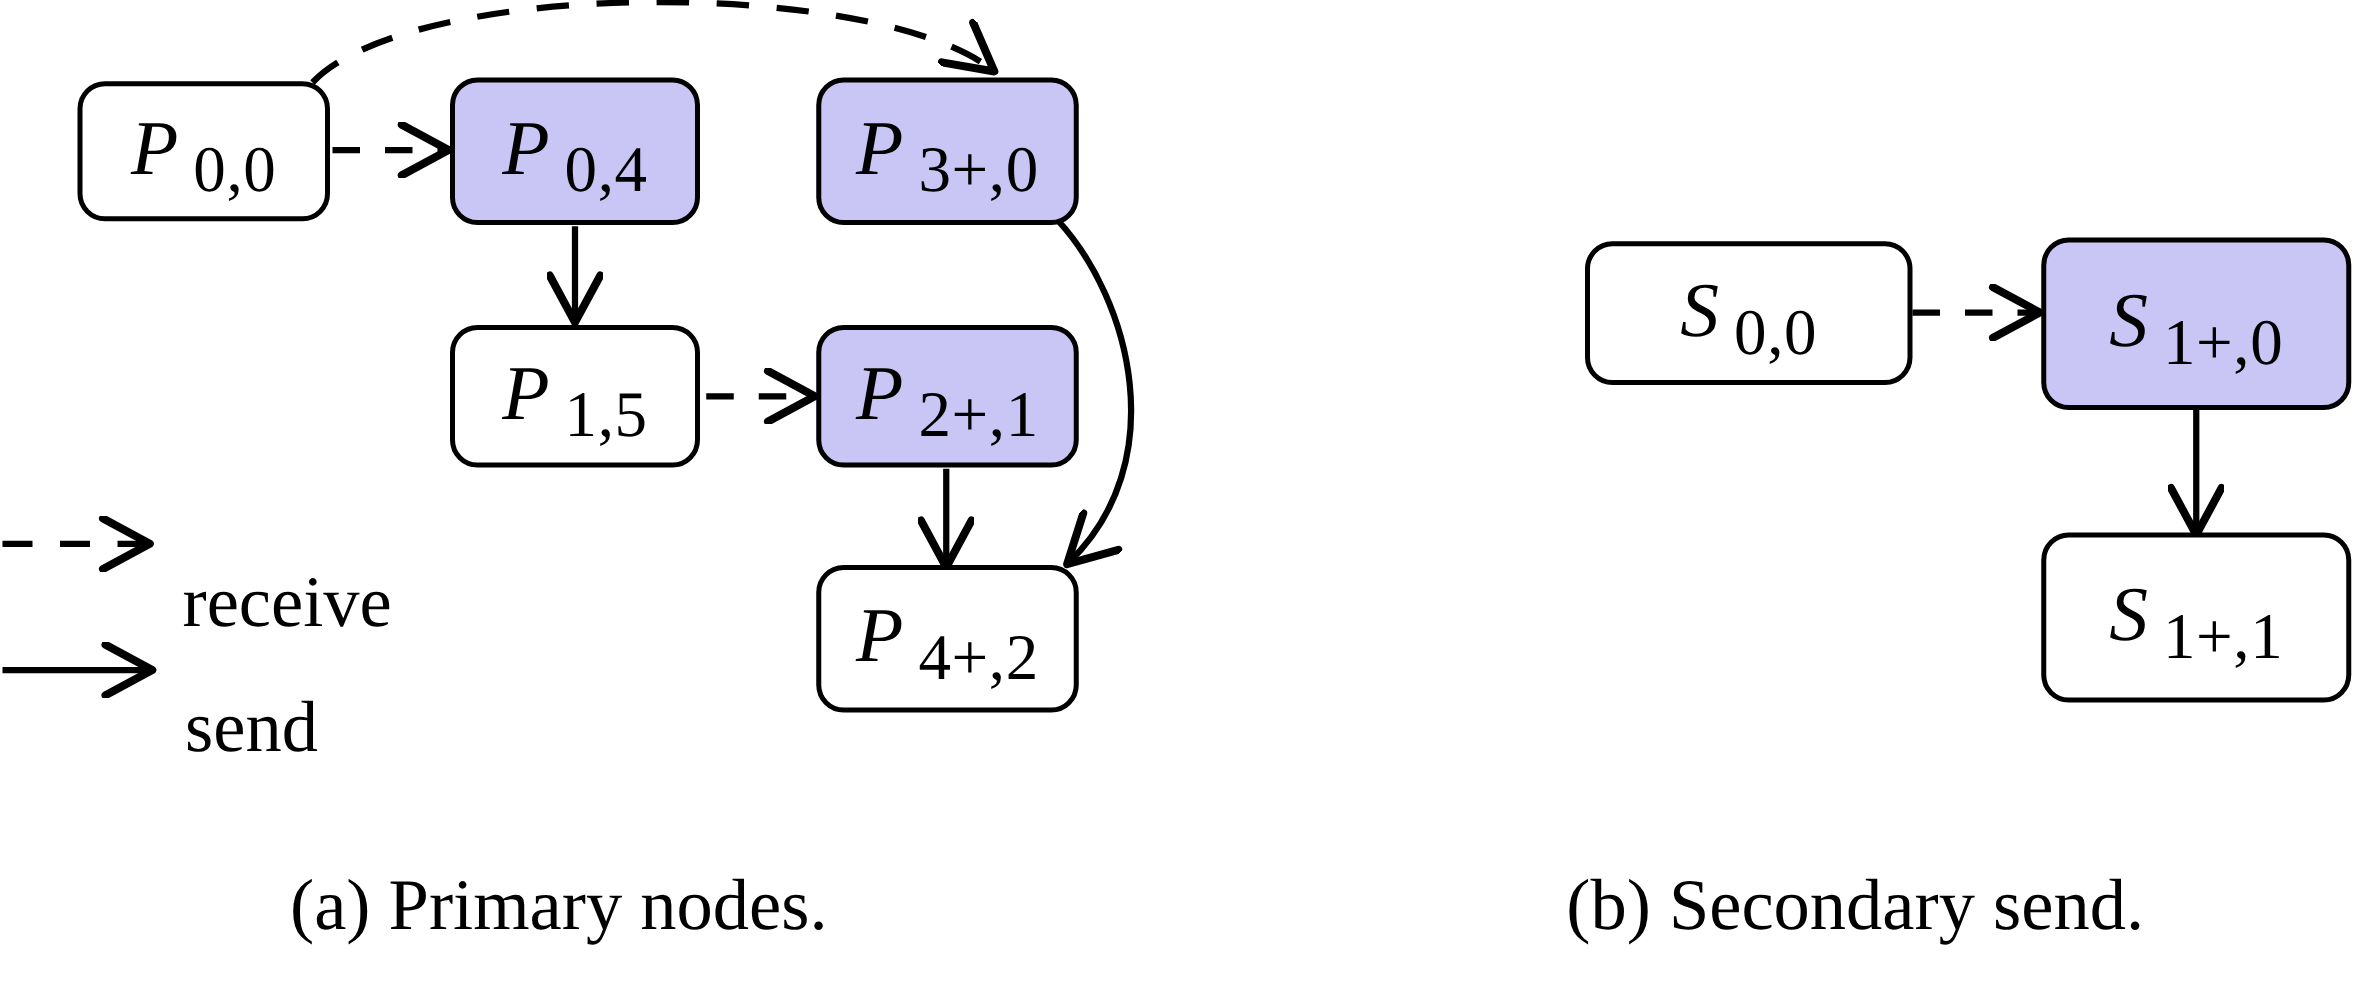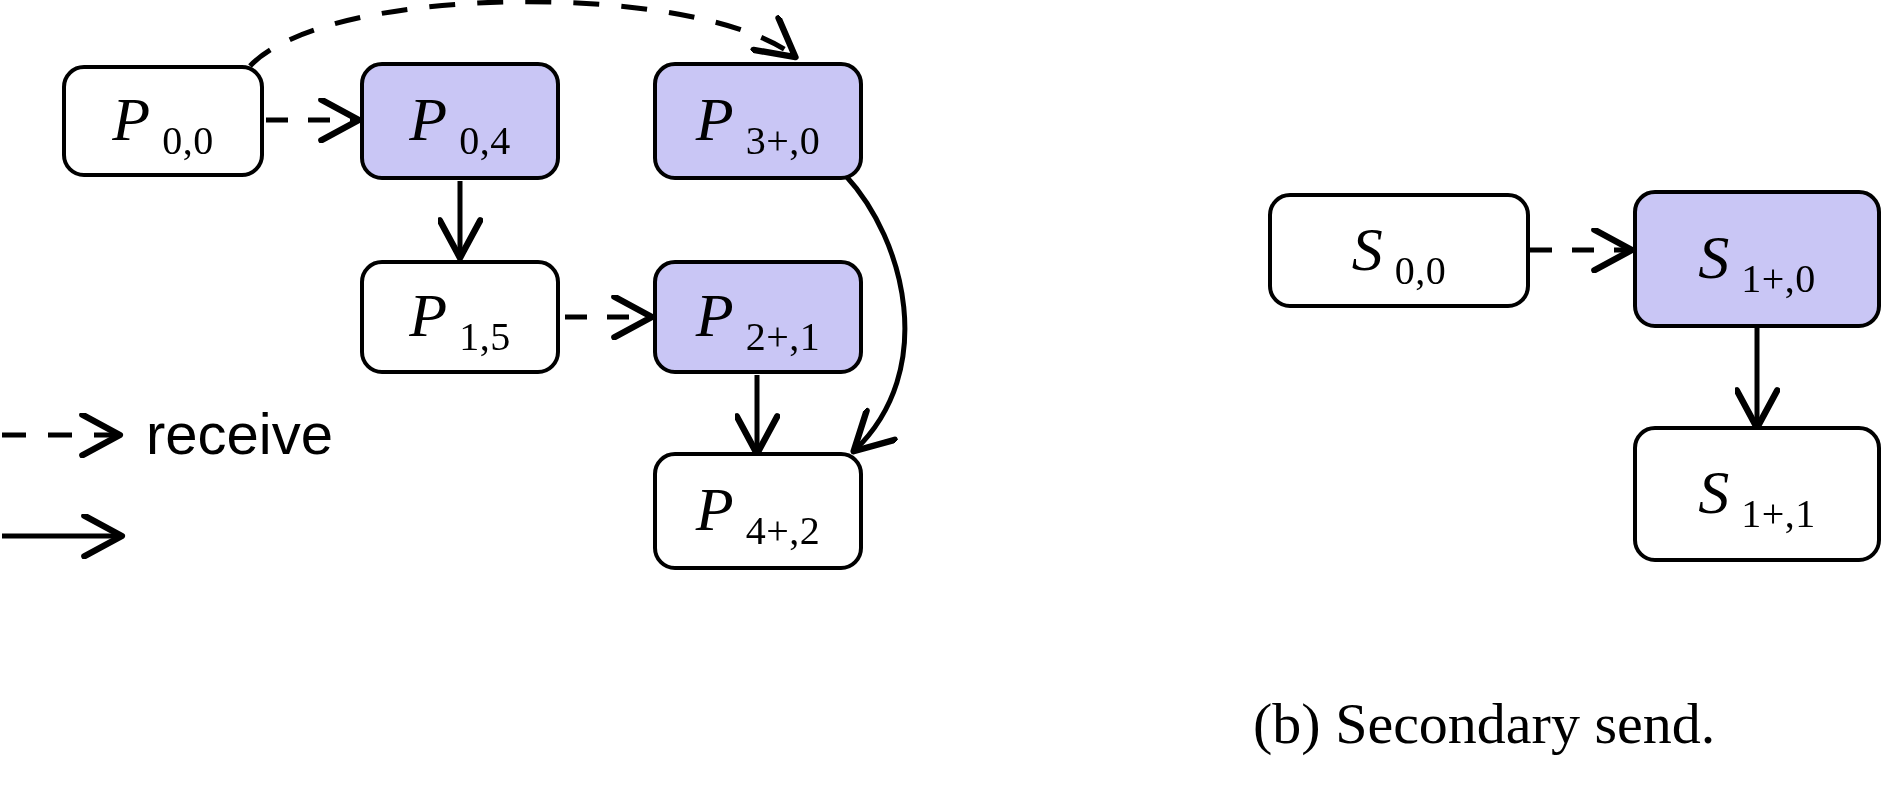--- a/index.html
+++ b/index.html
@@ -42,38 +42,39 @@
   .node-label {
     font-family: "Liberation Serif", "DejaVu Serif", serif;
     font-size: 62px;
     font-style: italic;
     display: inline-flex;
     align-items: baseline;
     white-space: nowrap;
     transform: translateY(-2px);
   }
   .node-label .sub {
-    font-size: 40px;
+    font-size: 52px;
     font-style: normal;
     transform: translateY(14px);
     margin-left: 12px;
     letter-spacing: 0.5px;
   }
   .legend-item {
     position: absolute;
     display: flex;
     align-items: center;
     z-index: 3;
   }
   .legend-text {
-    font-family: Liberation Sans, sans-serif;
+    font-family: Liberation Serif, serif;
     font-size: 58px;
     font-style: normal;
     color: #000000;
     white-space: nowrap;
+    margin-top: 48px;
   }
   .caption {
     position: absolute;
     font-family: "Liberation Serif", "DejaVu Serif", serif;
     font-size: 58px;
     color: #000000;
     white-space: nowrap;
     z-index: 3;
   }
 </style>
@@ -180,17 +181,21 @@
     <span class="node-label">
       <span>S</span>
         <span class="sub">1+,1</span>
     </span>
   </div>
 
   <div class="legend-item" style="left:146px; top:400px;">
     <span class="legend-text">receive</span>
   </div>
 
-
+  <div class="legend-item" style="left:148px; top:500px;">
+    <span class="legend-text">send</span>
+  </div>
+
+  <div class="caption" style="left:232px; top:690px;">(a) Primary nodes.</div>
 
   <div class="caption" style="left:1253px; top:690px;">(b) Secondary send.</div>
 
 </div>
 
 </body></html>

